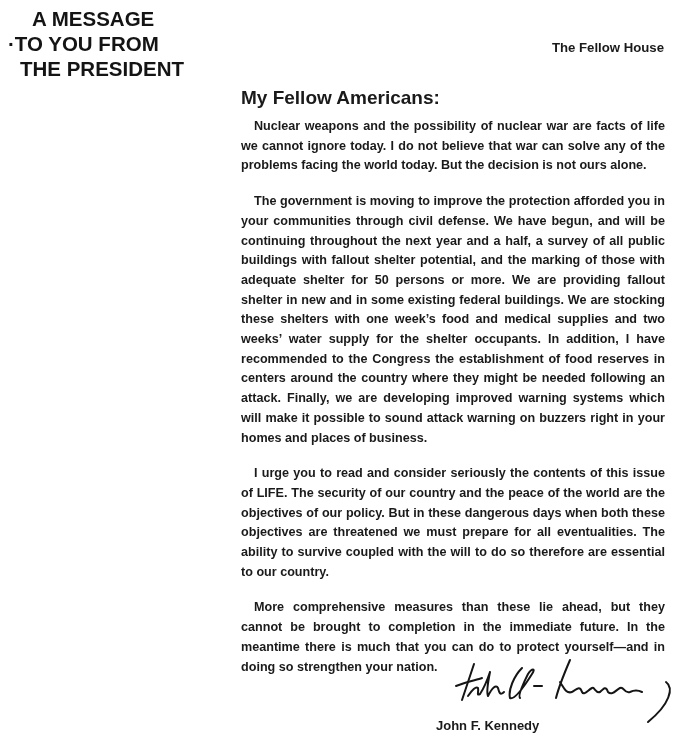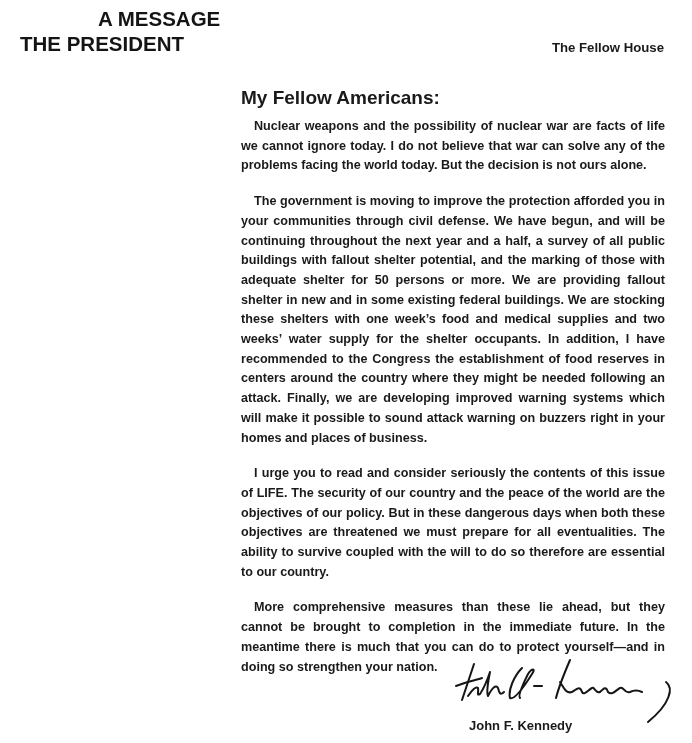--- a/index.html
+++ b/index.html
@@ -1,37 +1,38 @@
 <!DOCTYPE html>
 <html><head>
 <meta charset="utf-8">
 <style>
   html, body { margin:0; padding:0; background:#ffffff; }
   body { width:692px; height:743px; position:relative; overflow:hidden; color:#1a1a1a;
          font-family:"Liberation Sans", sans-serif; }
   .headline { position:absolute; left:0; top:6px; width:240px; font-weight:bold;
               font-size:20.5px; line-height:25px; color:#141414; }
   .headline div { white-space:nowrap; }
-  .hl1 { padding-left:98px; }
+  .hl1 { padding-left:32px; }
   .hl2 { padding-left:8px; }
   .hl3 { padding-left:20px; }
   .dateline { position:absolute; right:28px; top:38px; text-align:right; font-weight:bold;
               font-size:13.2px; line-height:20px; }
   .salutation { position:absolute; left:241px; top:87px; font-weight:bold; font-size:19px; }
   .body { position:absolute; left:241px; top:101px; width:424px; font-weight:bold;
           font-size:12.6px; line-height:19.7px; text-align:justify; }
   .body p { margin:16px 0 8px 0; text-indent:13px; }
   .sig { position:absolute; left:452px; top:652px; width:230px; height:80px; }
-  .signame { position:absolute; left:469px; top:718px; font-weight:bold; font-size:13px; }
+  .signame { position:absolute; left:436px; top:718px; font-weight:bold; font-size:13px; }
 </style>
 </head>
 <body>
 
 <div class="headline">
   <div class="hl1">A MESSAGE</div>
+  <div class="hl2">·TO YOU FROM</div>
   <div class="hl3">THE PRESIDENT</div>
 </div>
 
 <div class="dateline">
   <div>The Fellow House</div>
 </div>
 
 <div class="salutation">My Fellow Americans:</div>
 
 <div class="body">

